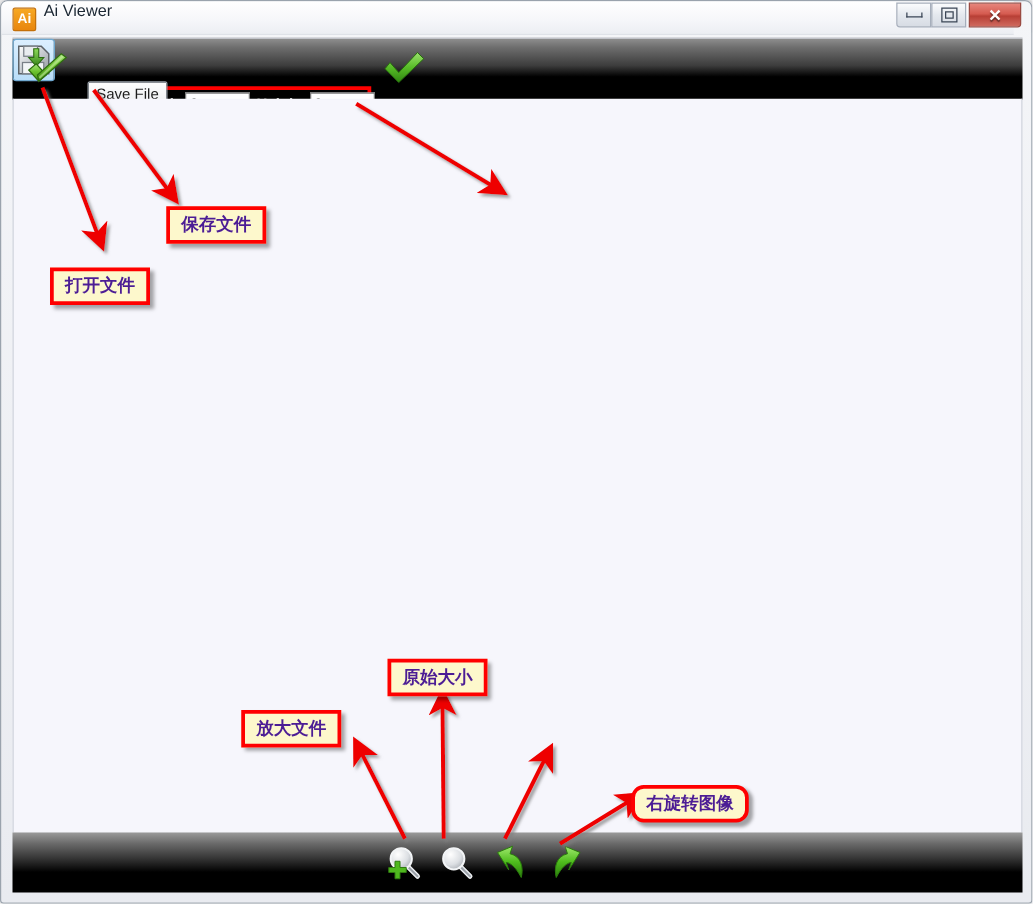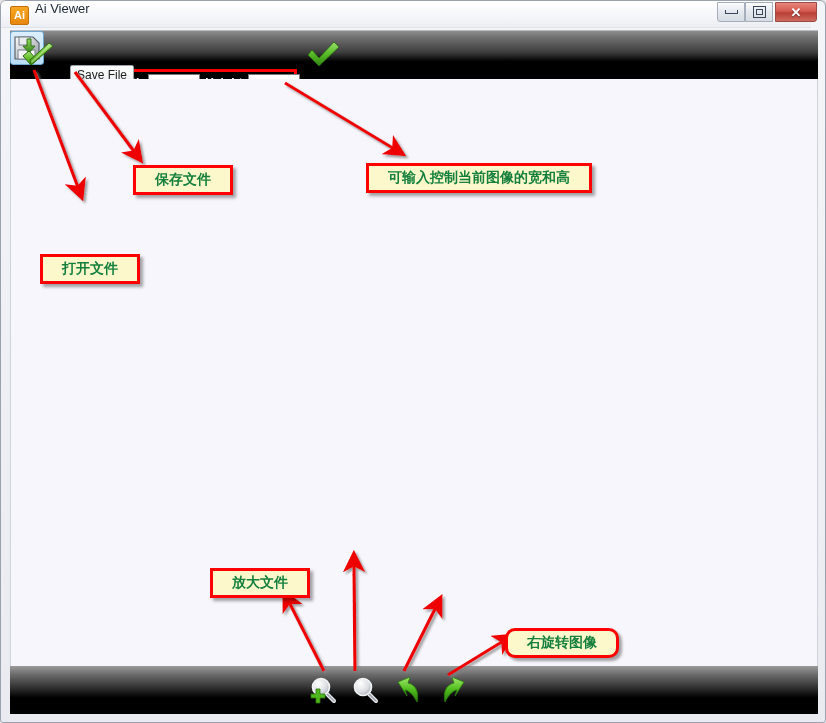--- a/index.html
+++ b/index.html
@@ -140,33 +140,33 @@
   
   #annotation-layer {
     position: absolute; left: 0; top: 0; width: 826px; height: 723px;
     pointer-events: none;
   }
   .anno-label {
     position: absolute;
     background: #fdf8cc;
     border: 3px solid #ff0000;
     box-sizing: border-box;
-    color: #15803d;
+    color: #4c1d95;
     font-weight: bold;
     font-size: 14px;
     font-family: "DejaVu Sans", sans-serif;
     display: flex; align-items: center; justify-content: center;
-    padding: 3px 19px;
+    padding: 3px 9px;
     box-shadow: 3px 3px 3px rgba(0,0,0,.35);
     white-space: nowrap;
   }
-  #anno-open   { left: 40px;  top: 214px; margin-top: 40px; }
+  #anno-open   { left: 40px;  top: 214px; }
   #anno-save   { left: 133px; top: 165px; }
   #anno-dim    { left: 366px; top: 163px; }
-  #anno-zoomin { left: 210px; top: 568px; }
+  #anno-zoomin { left: 193px; top: 568px; }
   #anno-orig   { left: 310px; top: 527px; }
   #anno-rotl   { left: 415px; top: 568px; }
   #anno-rotr   { left: 505px; top: 628px; border-radius: 10px; }
 </style>
 </head>
 <body>
 
 <div id="desktop-strip">
   <div class="blur-chip" style="left:98px;  width:34px; background:#b9bcc0;"></div>
   <div class="blur-chip" style="left:146px; width:26px; background:#4f8fd6;"></div>
@@ -334,16 +334,16 @@
       <line x1="285" y1="83" x2="396" y2="150"></line>
       <line x1="324" y1="671" x2="288" y2="600"></line>
       <line x1="355" y1="671" x2="354" y2="562"></line>
       <line x1="404" y1="671" x2="437" y2="605"></line>
       <line x1="448" y1="675" x2="505" y2="640"></line>
     </g>
   </svg>
 
   <div class="anno-label" id="anno-open">打开文件</div>
   <div class="anno-label" id="anno-save">保存文件</div>
-  <div class="anno-label" id="anno-dim">可输入控制当前图像的宽和高</div>
   <div class="anno-label" id="anno-zoomin">放大文件</div>
+  <div class="anno-label" id="anno-orig">原始大小</div>
   <div class="anno-label" id="anno-rotr">右旋转图像</div>
 </div>
 
 </body></html>

